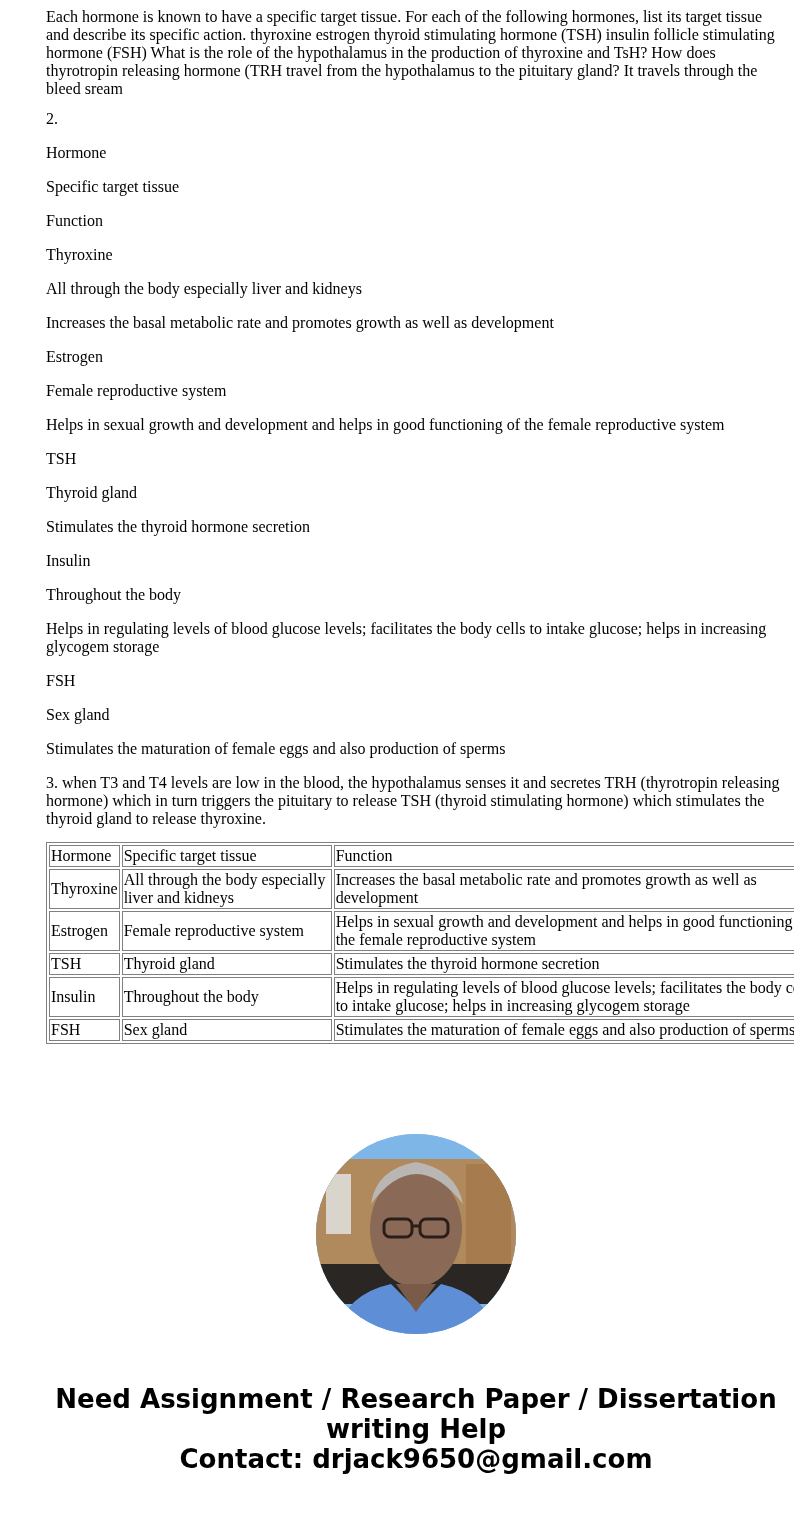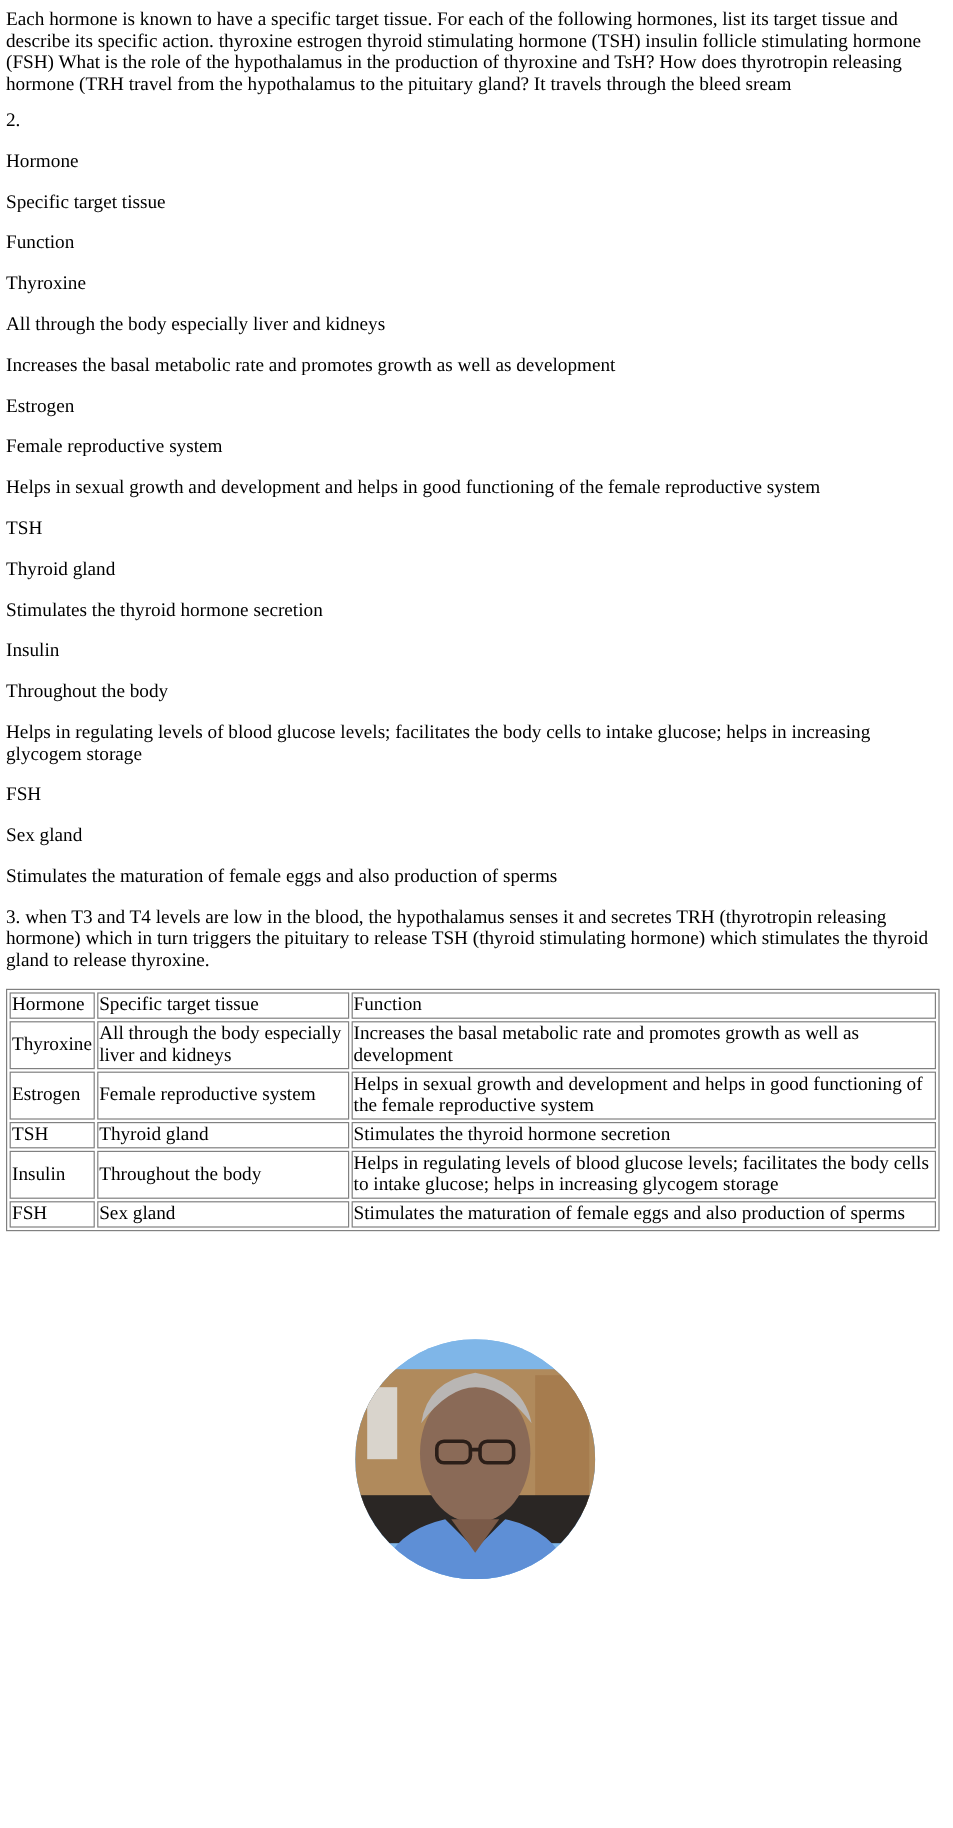--- a/index.html
+++ b/index.html
@@ -3,21 +3,21 @@
   <meta charset="utf-8">
   <style>
     html, body { margin: 0; padding: 0; background: #ffffff; }
     body {
       width: 794px;
       font-family: "Liberation Serif", serif;
       font-size: 16px;
       line-height: 18px;
       color: #000;
     }
-    .page { padding: 8px 8px 0 5px; }
+    .page { padding: 8px 8px 0 5px; margin-left: 41px; }
     p { margin: 0 0 16px 0; }
     .question { margin: 0 0 12px 0; }
     h3 {
       font-family: "Liberation Serif", serif;
       font-size: 19px;
       font-weight: bold;
       margin: 0 0 16px 0;
       line-height: 22px;
     }
     table.hormones {
@@ -129,13 +129,18 @@
         <path d="M55 70 Q100 10 147 70 Q140 35 100 28 Q60 35 55 70 Z" fill="#b9b6b4"></path>
         <rect x="68" y="85" width="28" height="18" rx="6" fill="none" stroke="#2b1e18" stroke-width="3"></rect>
         <rect x="104" y="85" width="28" height="18" rx="6" fill="none" stroke="#2b1e18" stroke-width="3"></rect>
         <line x1="96" y1="92" x2="104" y2="92" stroke="#2b1e18" stroke-width="3"></line>
         <path d="M20 200 Q30 160 75 150 L100 175 L125 150 Q170 160 180 200 Z" fill="#5e8fd6"></path>
         <path d="M80 150 L100 178 L120 150 Z" fill="#7a5a48"></path>
       </svg>
     </div>
   </div>
 
+  <div class="cta">
+    <div>Need Assignment / Research Paper / Dissertation</div>
+    <div>writing Help</div>
+    <div>Contact: drjack9650@gmail.com</div>
+  </div>
 </div>
 
 </body></html>

